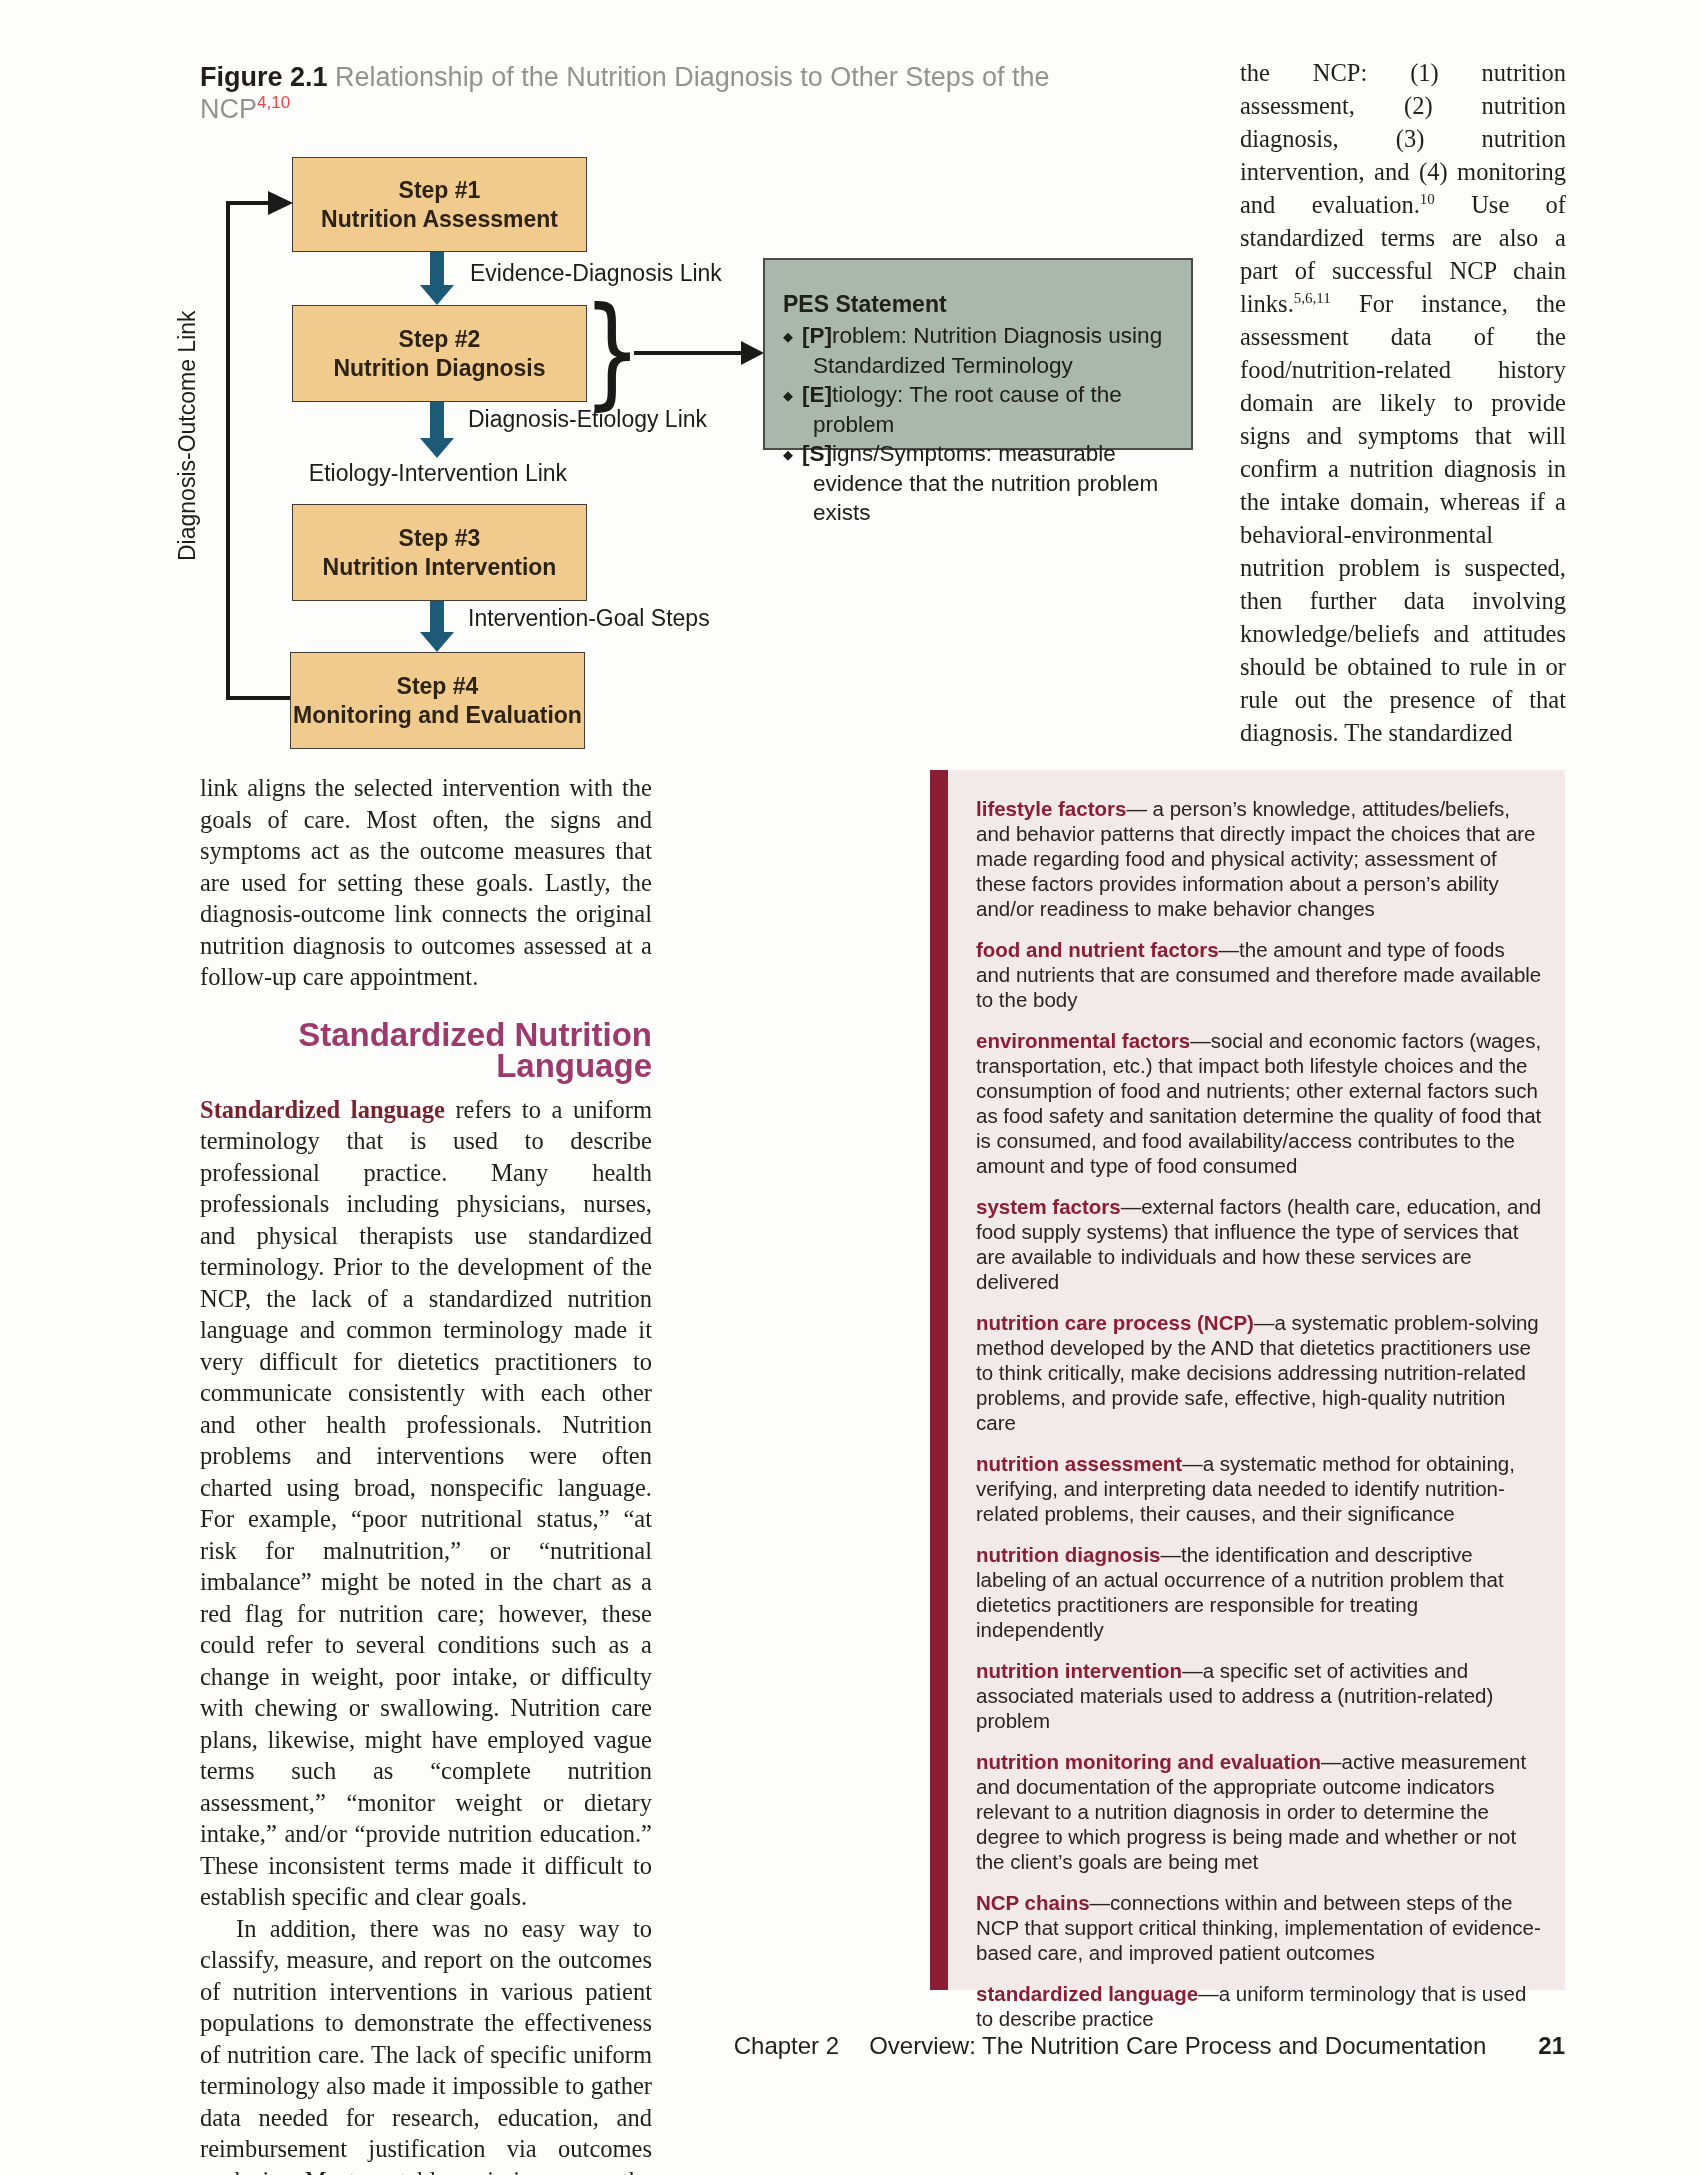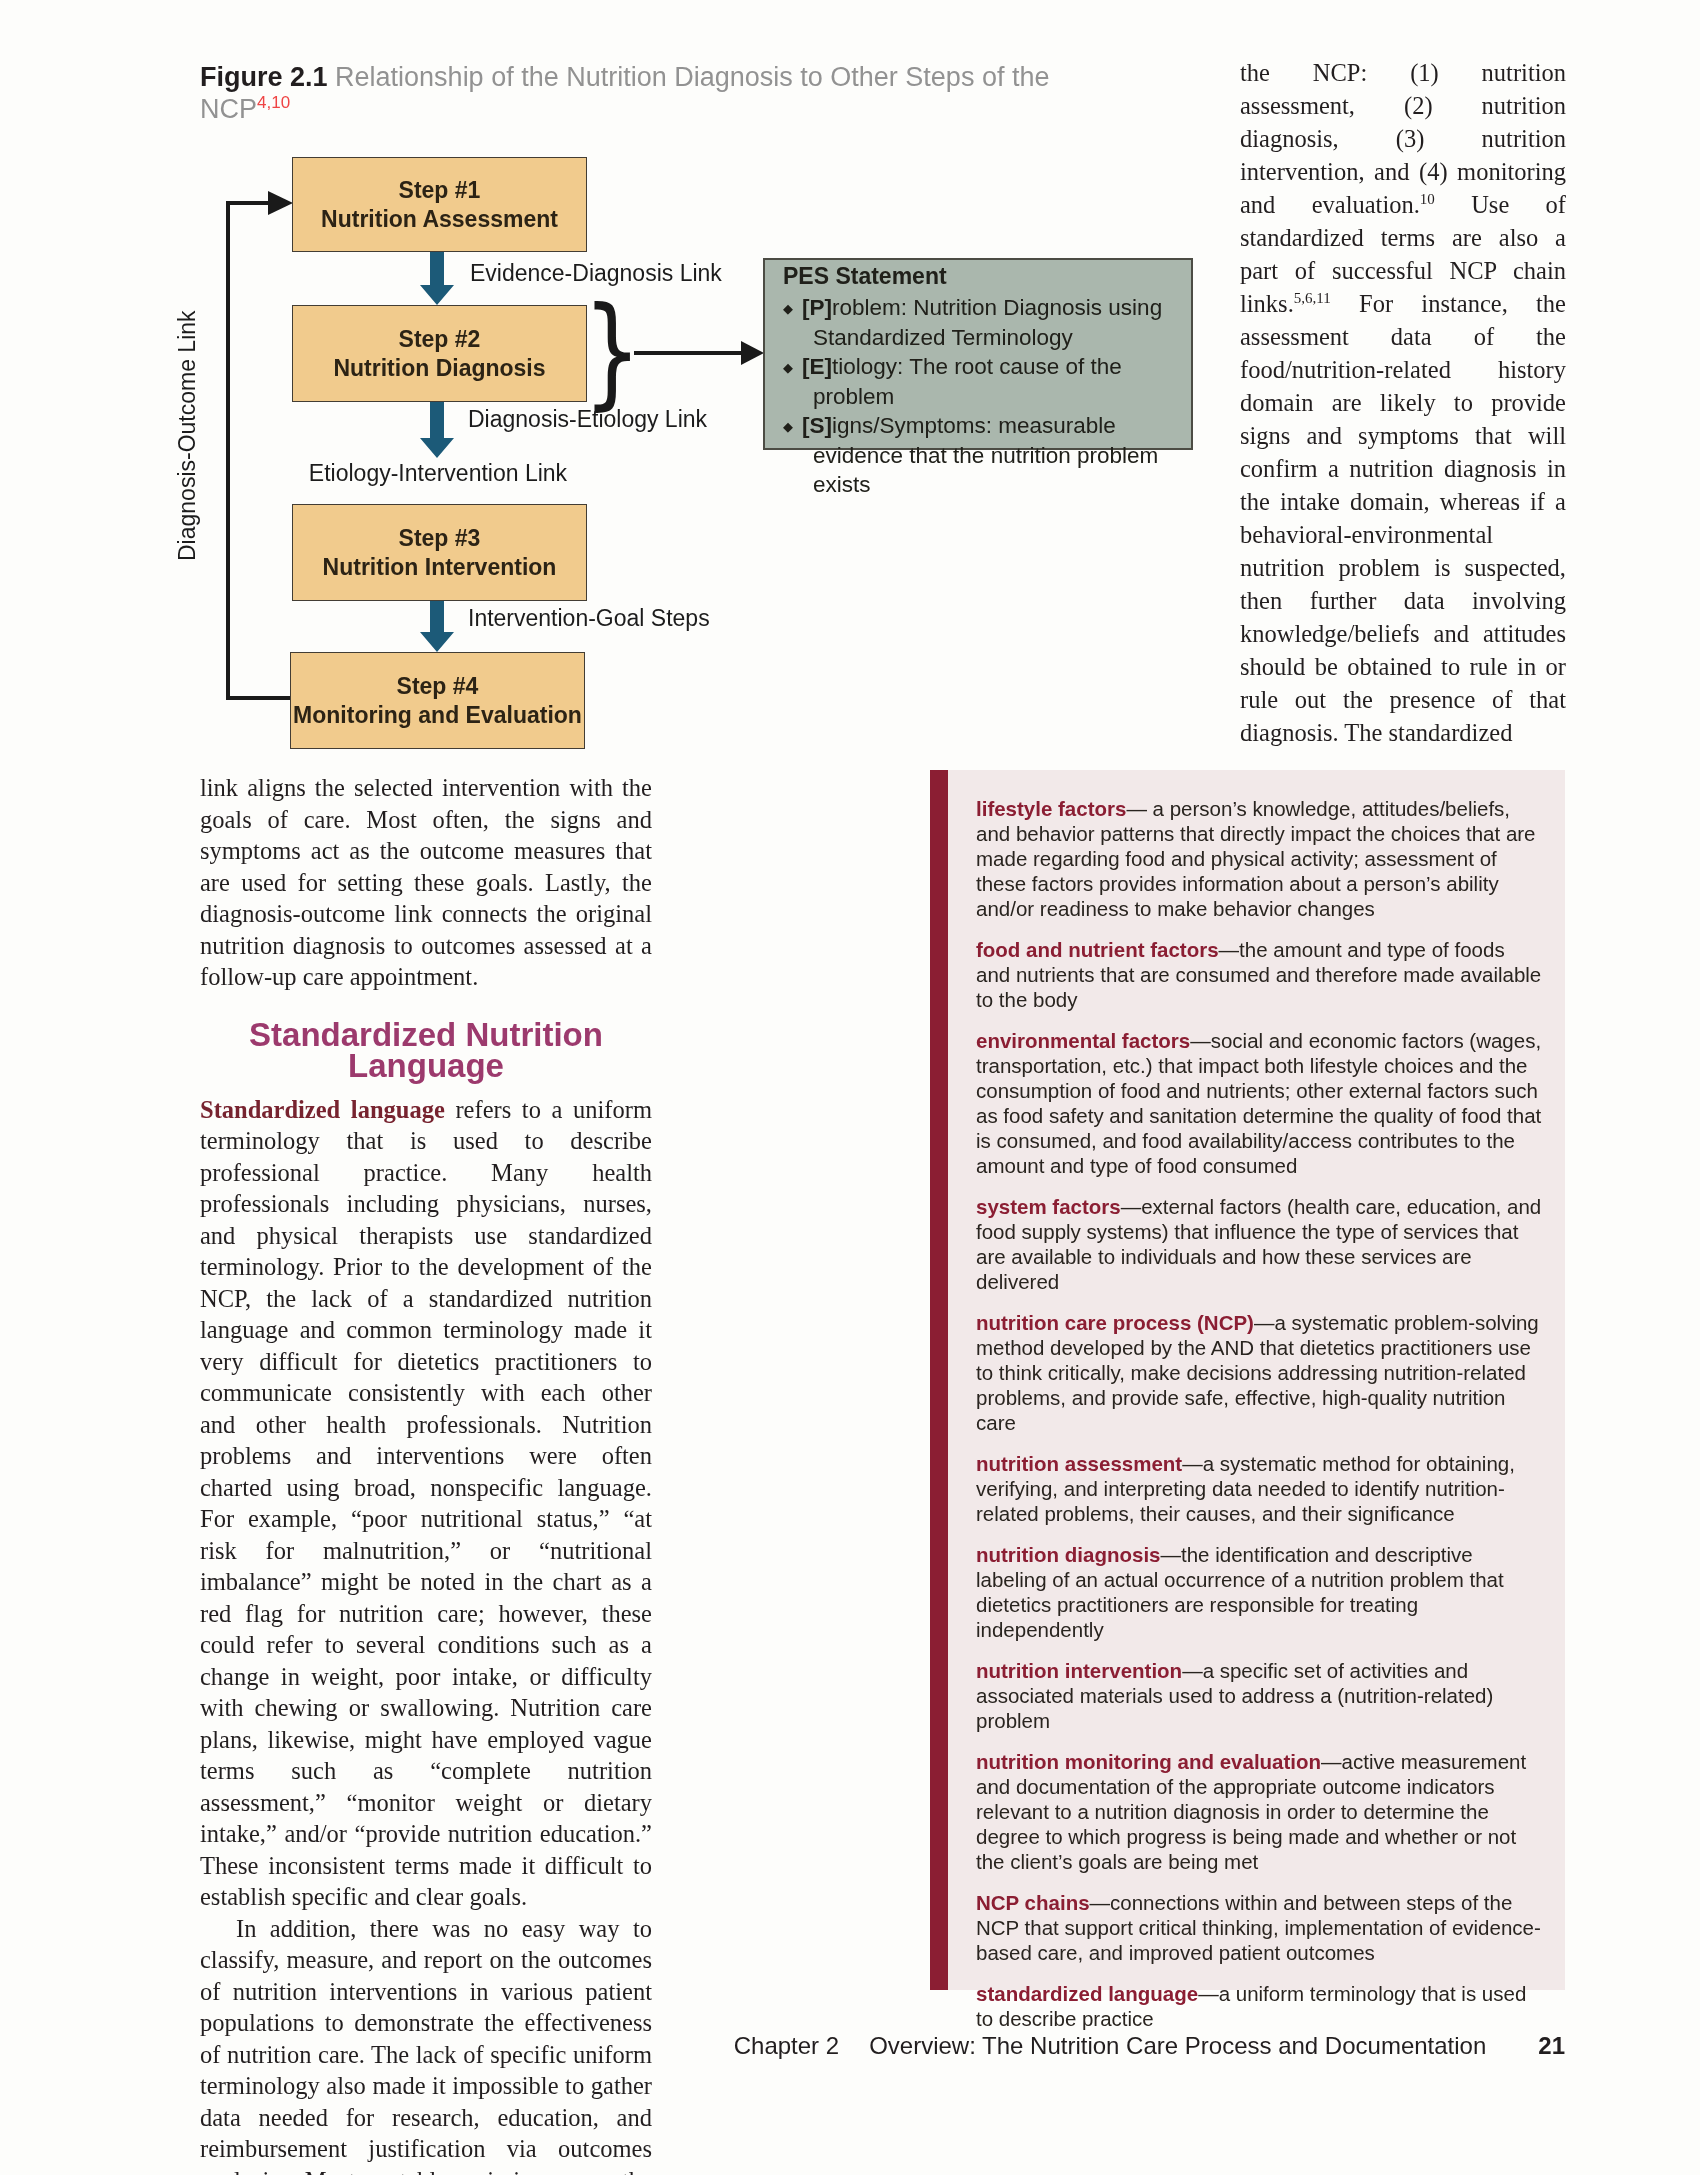--- a/index.html
+++ b/index.html
@@ -36,38 +36,38 @@
     writing-mode:vertical-rl; transform:rotate(180deg);
     font-size:23px; color:#1c1c1c; text-align:center;
   }
   .brace{
     position:absolute; left:443px; top:192px; font-family:"DejaVu Sans", sans-serif;
     font-size:102px; color:#1a1a1a; transform:scale(.9,1.18); transform-origin:left top;
     line-height:102px;
   }
   .pes{
     position:absolute; left:623px; top:158px; width:430px; height:192px; box-sizing:border-box;
-    background:#aab7ad; border:2px solid #4c4c44; padding:2px 16px 10px 18px;
+    background:#aab7ad; border:2px solid #4c4c44; padding:30px 16px 10px 18px;
     font-size:22.5px; line-height:29px; color:#20201a;
   }
   .pes .pes-title{font-weight:bold; font-size:23px; margin-bottom:2px;}
   .pes ul{margin:0; padding:0; list-style:none;}
   .pes li{padding-left:30px; text-indent:-30px;}
   .pes .blt{font-size:13px; vertical-align:2px; margin-right:9px;}
   .pes b{font-weight:bold;}
   
   .serif{font-family:"Liberation Serif", serif; color:#221e1f; text-align:justify;}
   .right-col{position:absolute; left:1240px; top:56px; width:326px; font-size:24.5px; line-height:33px;}
   .right-col sup{font-size:15px; line-height:0;}
   .left-col{position:absolute; left:200px; top:772px; width:452px; font-size:24.5px; line-height:31.5px;}
   .left-col p{margin:0;}
   .left-col .indent{text-indent:36px;}
   .section-head{
     font-family:"Liberation Sans", sans-serif; font-weight:bold; font-size:33px;
-    color:#9c3a6d; margin:26px 0 12px 0; text-align:center;
+    color:#9c3a6d; margin:26px 0 12px 0; text-align:right;
   }
   .lead-term{font-weight:bold; color:#77232f;}
   
   .sidebar{
     position:absolute; left:930px; top:770px; width:635px; height:1220px; box-sizing:border-box;
     background:#f2e9e9; border-left:18px solid #8b1e33;
     padding:26px 22px 20px 28px;
     font-size:20.5px; line-height:25px; color:#29241f;
   }
   .sidebar p{margin:0 0 16px 0;}

